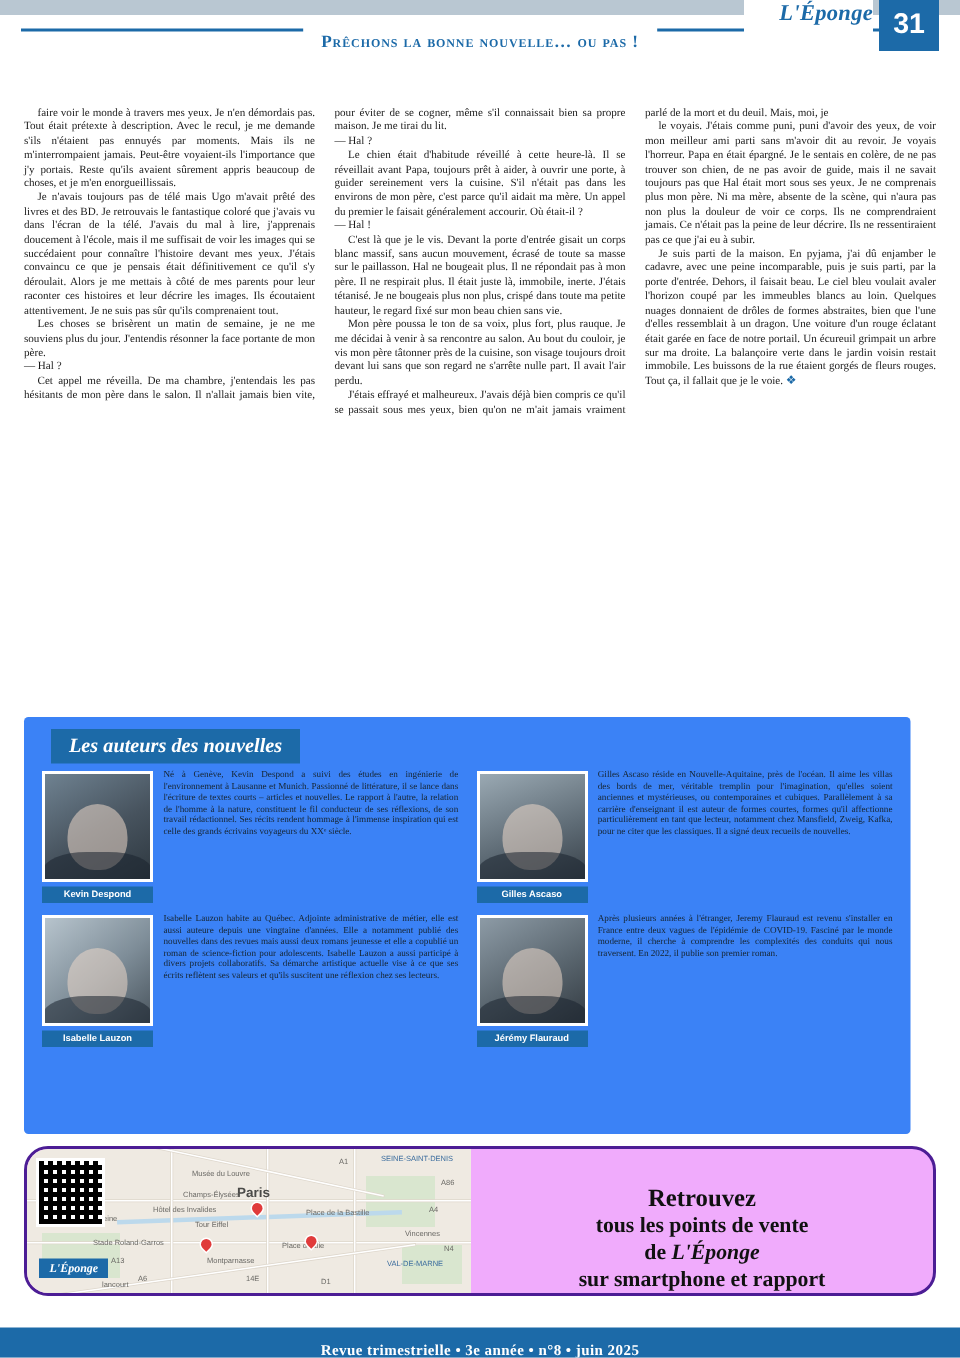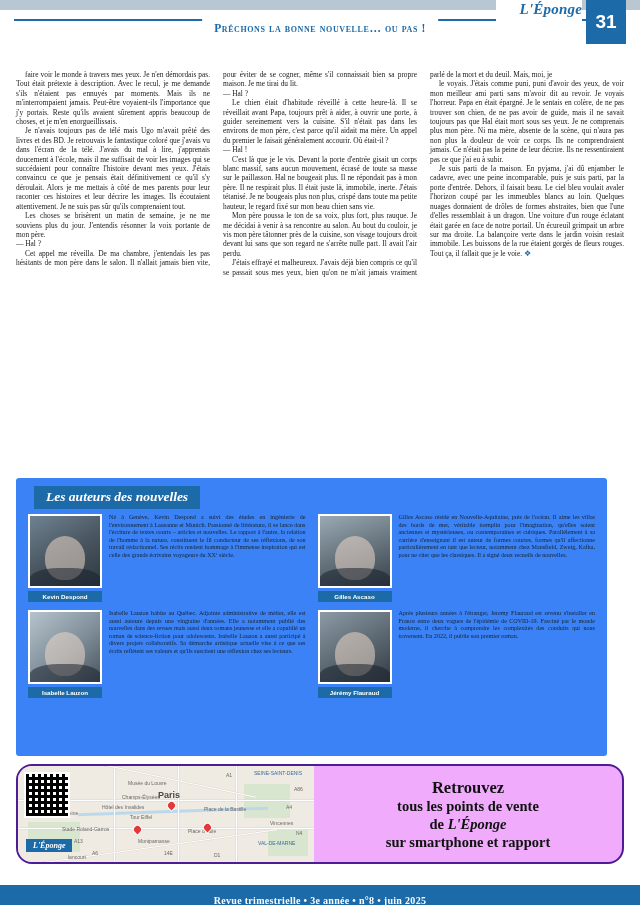--- a/index.html
+++ b/index.html
@@ -65,21 +65,21 @@
     font-weight: bold;
     font-size: 15px;
     color: #1c6aa8;
     letter-spacing: .2px;
   }
   .page-number {
     position: absolute;
     right: 0;
     top: -10px;
     width: 40px;
-    height: 44px;
+    height: 34px;
     background: #1c6aa8;
     color: #ffffff;
     font-family: "Liberation Sans", sans-serif;
     font-weight: bold;
     font-size: 19px;
     display: flex;
     align-items: center;
     justify-content: center;
   }
   
@@ -279,21 +279,21 @@
     font-style: italic;
     font-weight: bold;
     font-size: 8px;
     padding: 2px 7px;
   }
   .promo-text {
     flex: 1;
     display: flex;
     flex-direction: column;
     align-items: center;
-    justify-content: center;
+    justify-content: flex-end;
     text-align: center;
     font-family: "Liberation Serif", serif;
     color: #111;
   }
   .promo-l1 { font-size: 16.5px; font-weight: bold; line-height: 19px; }
   .promo-l2 { font-size: 14.5px; font-weight: bold; line-height: 18px; }
   .promo-l3 { font-size: 14.5px; font-weight: bold; line-height: 18px; }
   .promo-l3 i { font-style: italic; }
   .promo-l4 { font-size: 14.5px; font-weight: bold; line-height: 18px; }
   
@@ -324,21 +324,21 @@
     <div class="header-title">Prêchons la bonne nouvelle… ou pas !</div>
     <div class="logo-box">
       <span class="logo-text">L'Éponge</span>
     </div>
     <div class="page-number">31</div>
   </div>
 
   <div class="body-cols">
     <p>faire voir le monde à travers mes yeux. Je n'en démordais pas. Tout était prétexte à description. Avec le recul, je me demande s'ils n'étaient pas ennuyés par moments. Mais ils ne m'interrompaient jamais. Peut-être voyaient-ils l'importance que j'y portais. Reste qu'ils avaient sûrement appris beaucoup de choses, et je m'en enorgueillissais.</p>
     <p>Je n'avais toujours pas de télé mais Ugo m'avait prêté des livres et des BD. Je retrouvais le fantastique coloré que j'avais vu dans l'écran de la télé. J'avais du mal à lire, j'apprenais doucement à l'école, mais il me suffisait de voir les images qui se succédaient pour connaître l'histoire devant mes yeux. J'étais convaincu ce que je pensais était définitivement ce qu'il s'y déroulait. Alors je me mettais à côté de mes parents pour leur raconter ces histoires et leur décrire les images. Ils écoutaient attentivement. Je ne suis pas sûr qu'ils comprenaient tout.</p>
-    <p>Les choses se brisèrent un matin de semaine, je ne me souviens plus du jour. J'entendis résonner la voix portante de mon père.</p>
+    <p>Les choses se brisèrent un matin de semaine, je ne me souviens plus du jour. J'entendis résonner la face portante de mon père.</p>
     <p class="nodent">— Hal ?</p>
     <p>Cet appel me réveilla. De ma chambre, j'entendais les pas hésitants de mon père dans le salon. Il n'allait jamais bien vite, pour éviter de se cogner, même s'il connaissait bien sa propre maison. Je me tirai du lit.</p>
 
     <p class="nodent">— Hal ?</p>
     <p>Le chien était d'habitude réveillé à cette heure-là. Il se réveillait avant Papa, toujours prêt à aider, à ouvrir une porte, à guider sereinement vers la cuisine. S'il n'était pas dans les environs de mon père, c'est parce qu'il aidait ma mère. Un appel du premier le faisait généralement accourir. Où était-il ?</p>
     <p class="nodent">— Hal !</p>
     <p>C'est là que je le vis. Devant la porte d'entrée gisait un corps blanc massif, sans aucun mouvement, écrasé de toute sa masse sur le paillasson. Hal ne bougeait plus. Il ne répondait pas à mon père. Il ne respirait plus. Il était juste là, immobile, inerte. J'étais tétanisé. Je ne bougeais plus non plus, crispé dans toute ma petite hauteur, le regard fixé sur mon beau chien sans vie.</p>
     <p>Mon père poussa le ton de sa voix, plus fort, plus rauque. Je me décidai à venir à sa rencontre au salon. Au bout du couloir, je vis mon père tâtonner près de la cuisine, son visage toujours droit devant lui sans que son regard ne s'arrête nulle part. Il avait l'air perdu.</p>
     <p>J'étais effrayé et malheureux. J'avais déjà bien compris ce qu'il se passait sous mes yeux, bien qu'on ne m'ait jamais vraiment parlé de la mort et du deuil. Mais, moi, je</p>
 

